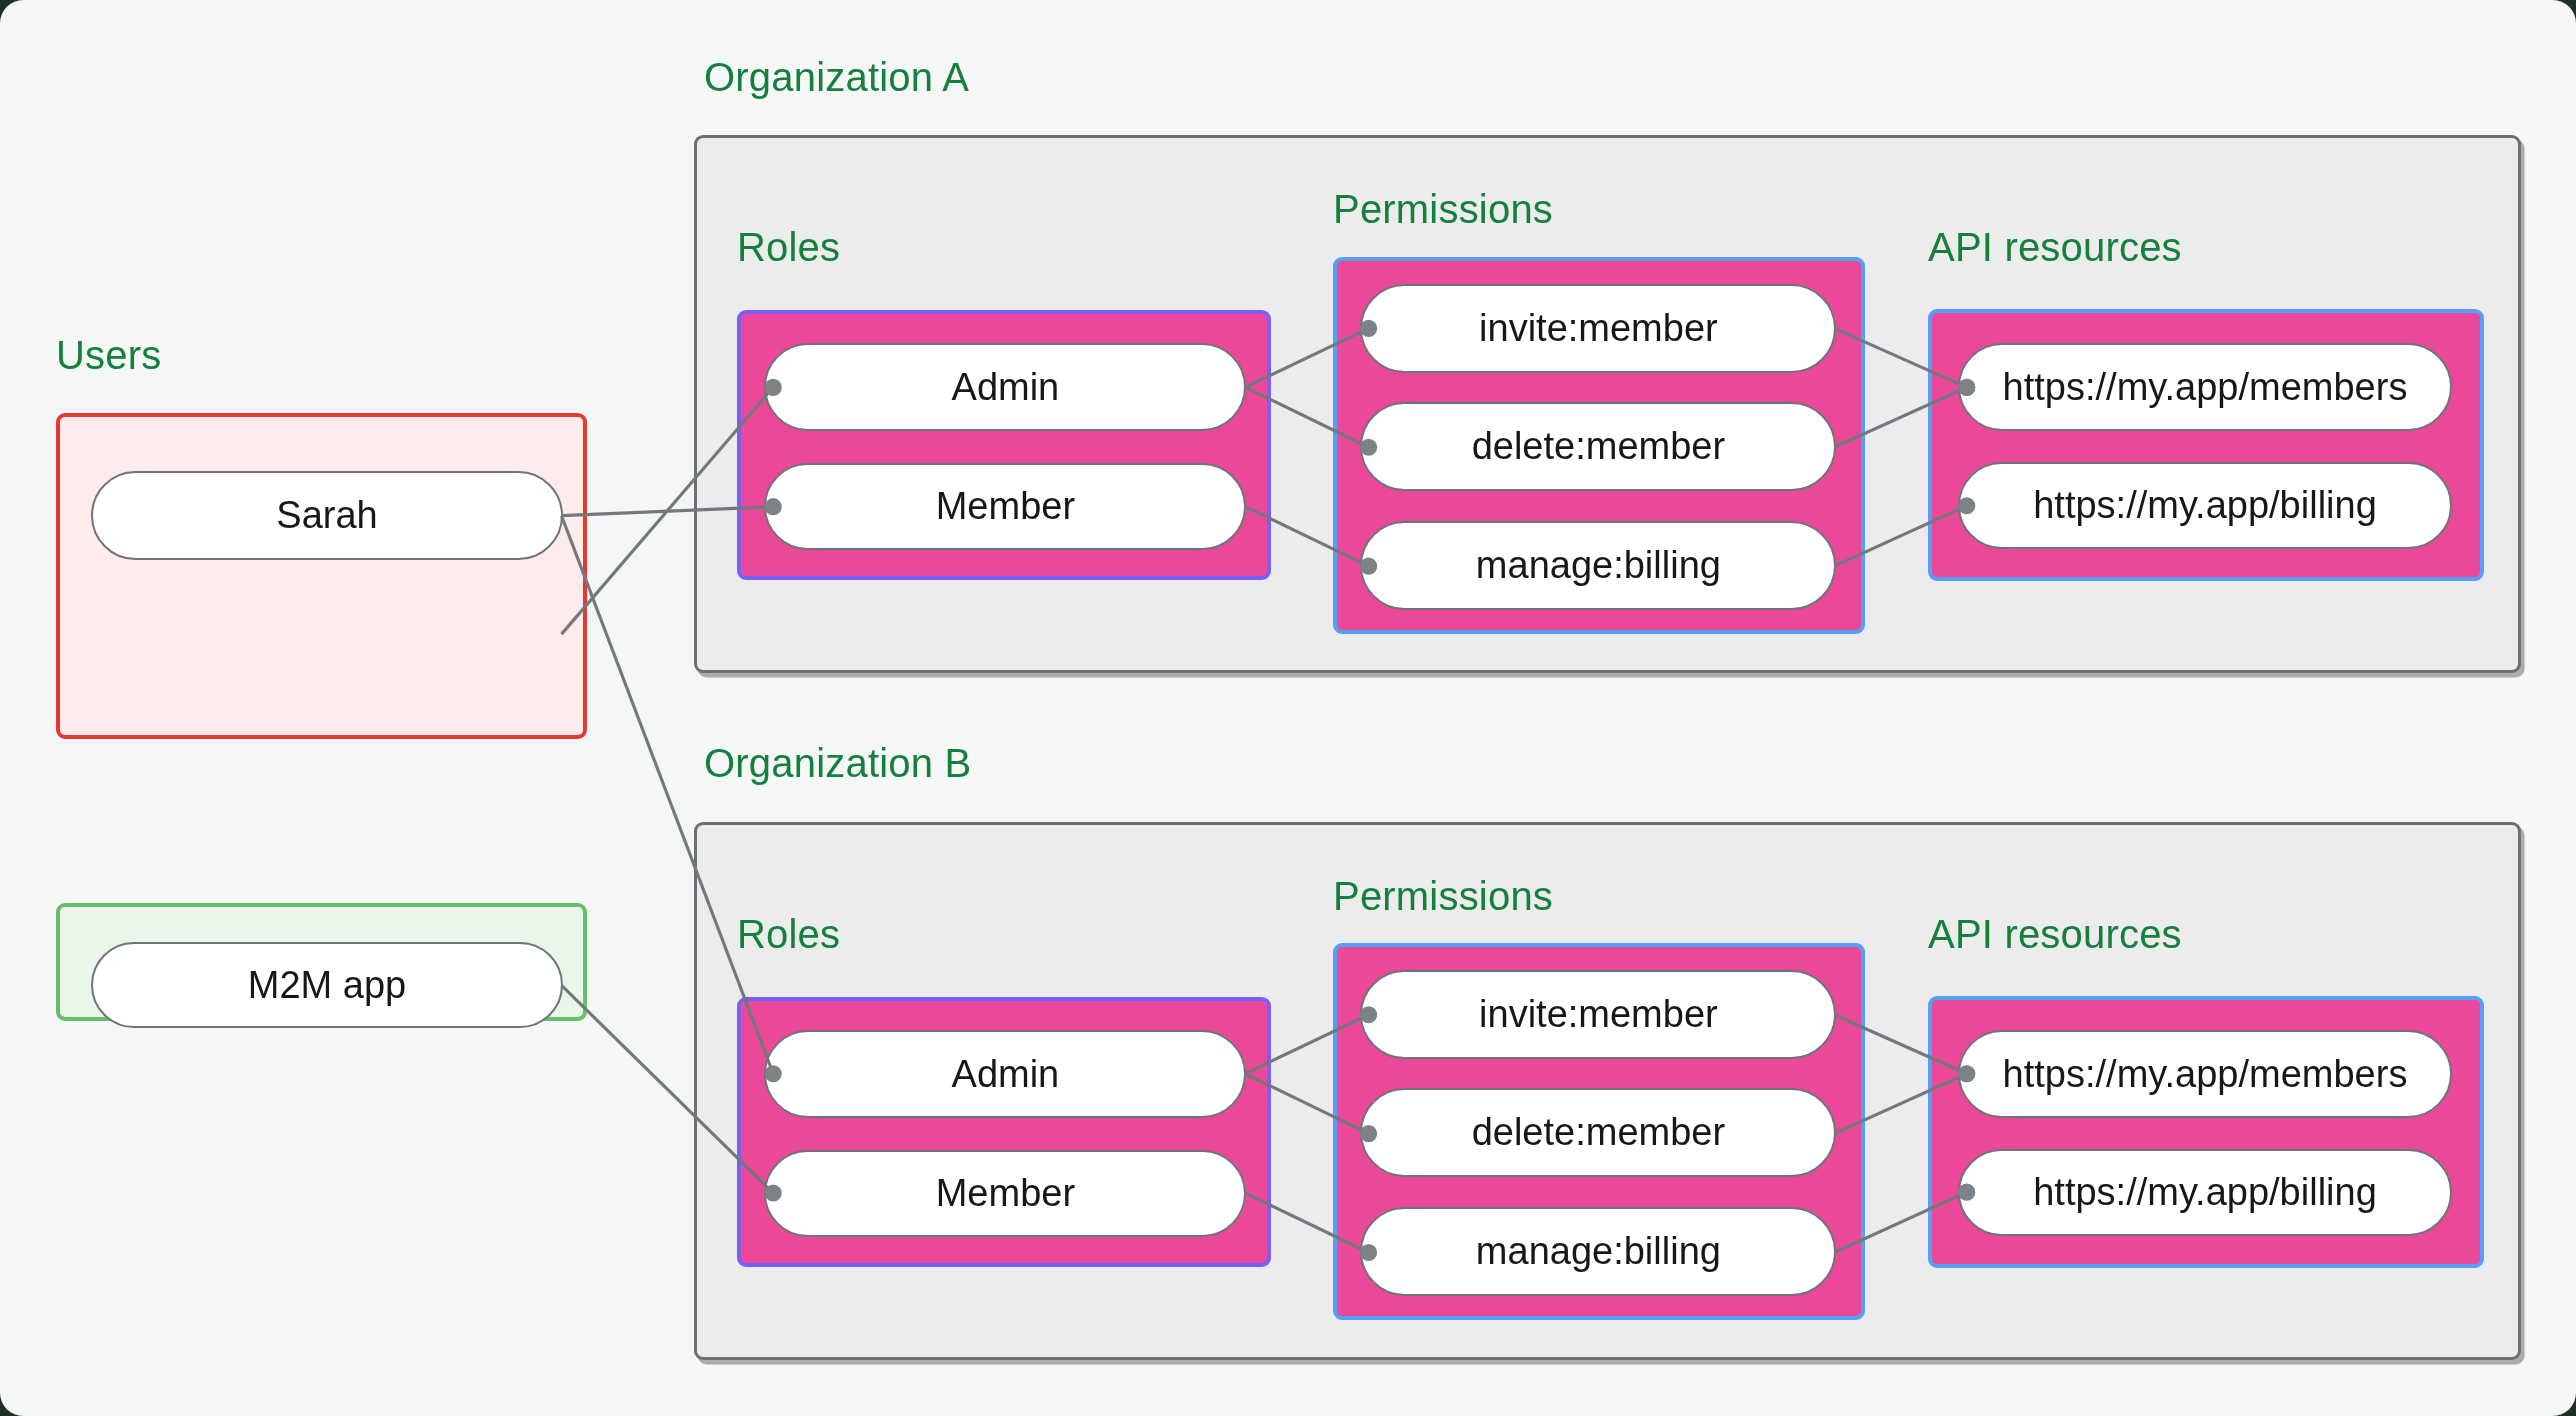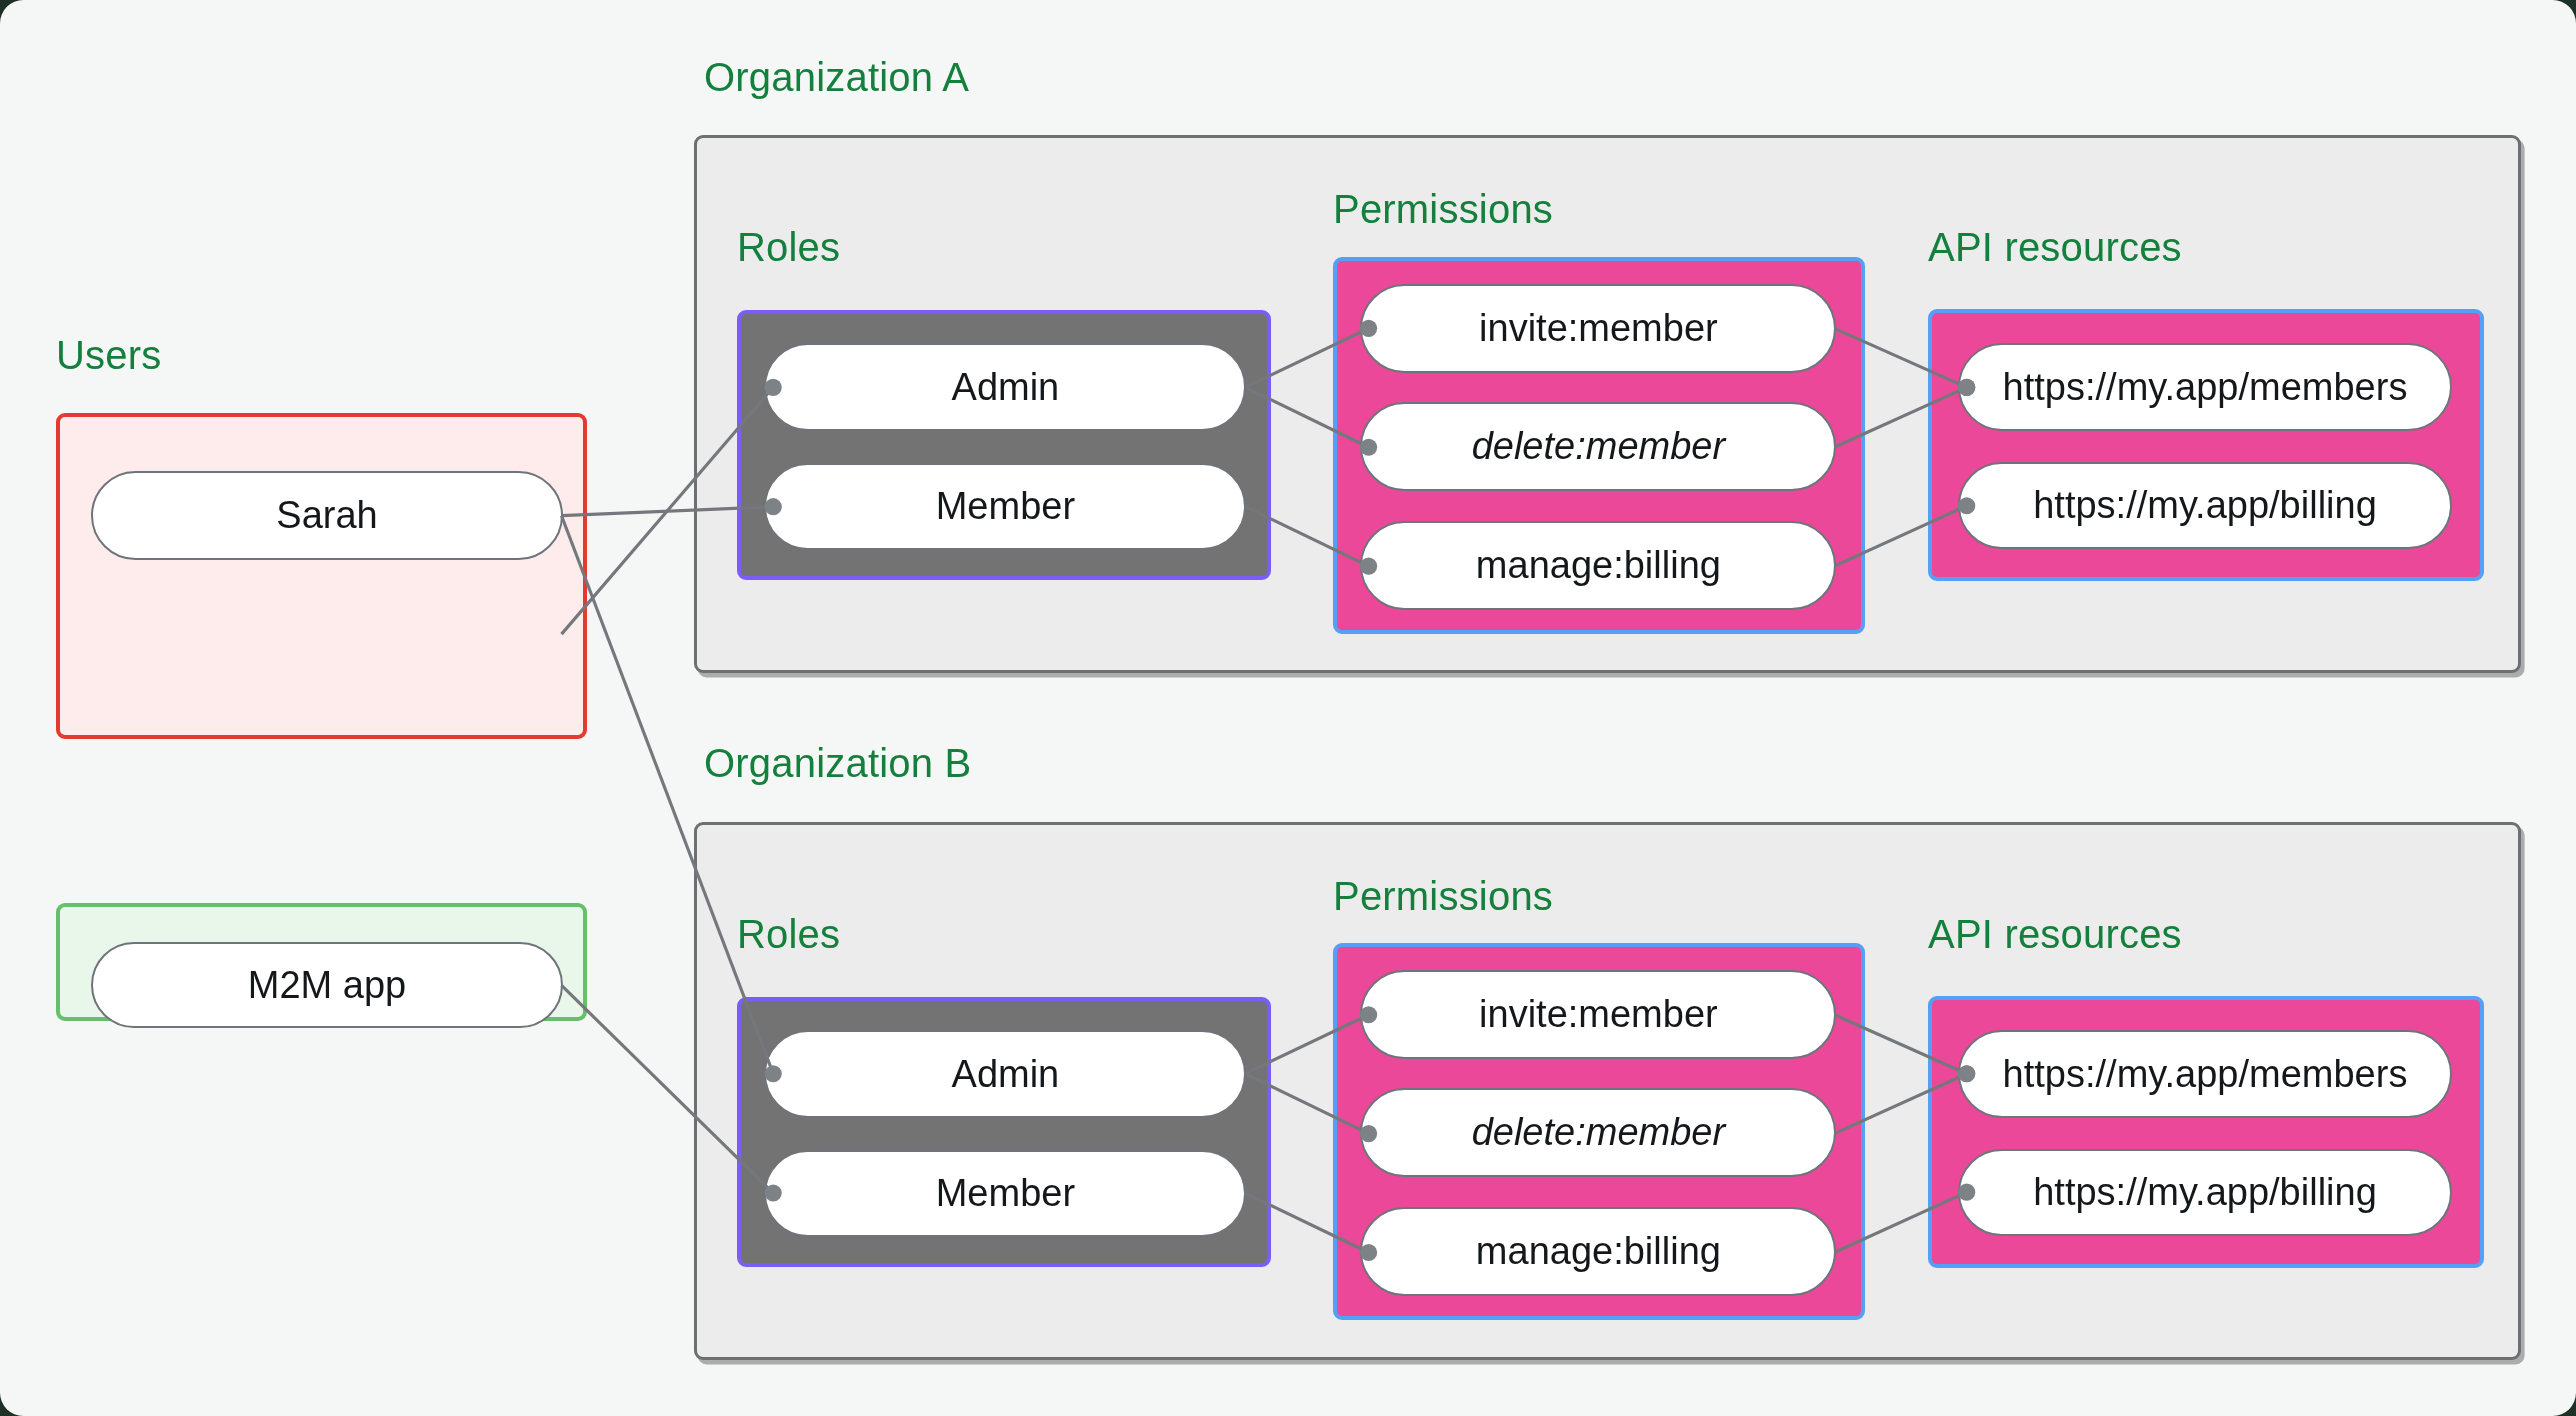--- a/index.html
+++ b/index.html
@@ -13,21 +13,21 @@
     font-weight:400; white-space:nowrap; letter-spacing:0.2px;
   }
   .groupbox{position:absolute; box-sizing:border-box; border-radius:9px;}
   .orgbox{
     position:absolute; box-sizing:border-box; border-radius:9px;
     background:#ececec; border:3.6px solid #6c7073;
     box-shadow:3.6px 4.5px 0 rgba(108,112,115,.55);
   }
   .red   {background:#fdeceb; border:4.5px solid #e33b31;text-align:center;}
   .green {background:#e9f6ea; border:4.5px solid #68bf6b;}
-  .purple{background:#737373; border:4.5px solid #7b5ef7;}
+  .purple{background:#ec4899; border:4.5px solid #7b5ef7;}
   .blue  {background:#ec4899; border:4.5px solid #54a0f6;}
   .pill{
     position:absolute; box-sizing:border-box; background:#ffffff;
     border:2.7px solid #6f747a; border-radius:54px;
     display:flex; align-items:center; justify-content:center;
     font-size:38px; color:#15181b; white-space:nowrap;
   }
   #edges{position:absolute; left:0; top:0; z-index:60; pointer-events:none;}
 
   
@@ -50,21 +50,21 @@
   #api-label-a{left:1928px; top:227px;}   #api-label-b{left:1928px; top:914px;}
 
   .roles-box{left:737px; width:534px; height:270px;}
   #roles-box-a{top:310px;} #roles-box-b{top:997px;}
   .pill-admin {left:23.4px; top:29px;  width:482px; height:88px;}
   .pill-member{left:23.4px; top:149px; width:482px; height:87px;}
 
   .perm-box{left:1333px; width:532px; height:377px;}
   #perm-box-a{top:257px;} #perm-box-b{top:943px;}
   .pill-invite{left:23.4px; top:22.5px;  width:476px; height:89px;}
-  .pill-delete{left:23.4px; top:141px; width:476px; height:89px;font-style:italic;}
+  .pill-delete{left:23.4px; top:141px; width:476px; height:89px;}
   .pill-manage{left:23.4px; top:260px; width:476px; height:89px;}
 
   .api-box{left:1928px; width:556px; height:272px;}
   #api-box-a{top:309px;} #api-box-b{top:996px;}
   .pill-members{left:26px; top:30px;  width:494px; height:88px;}
   .pill-billing{left:26px; top:149px; width:494px; height:87px;}
 </style>
 </head>
 <body>
 

